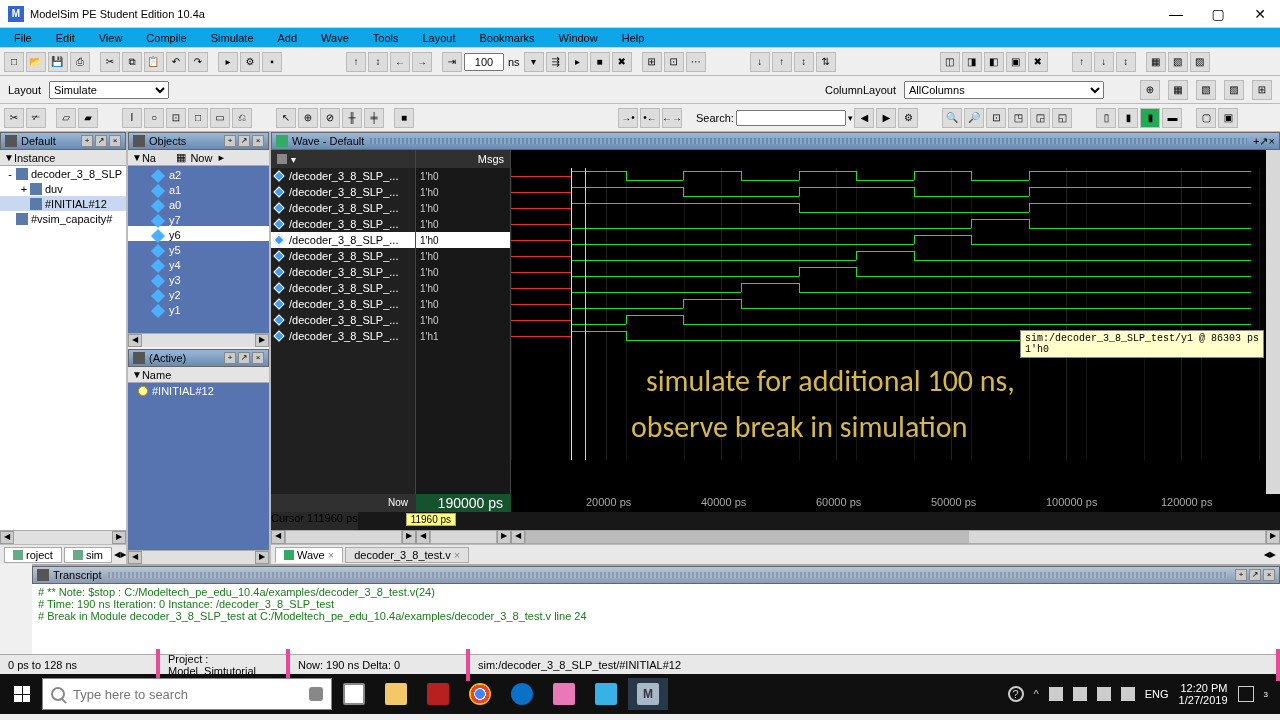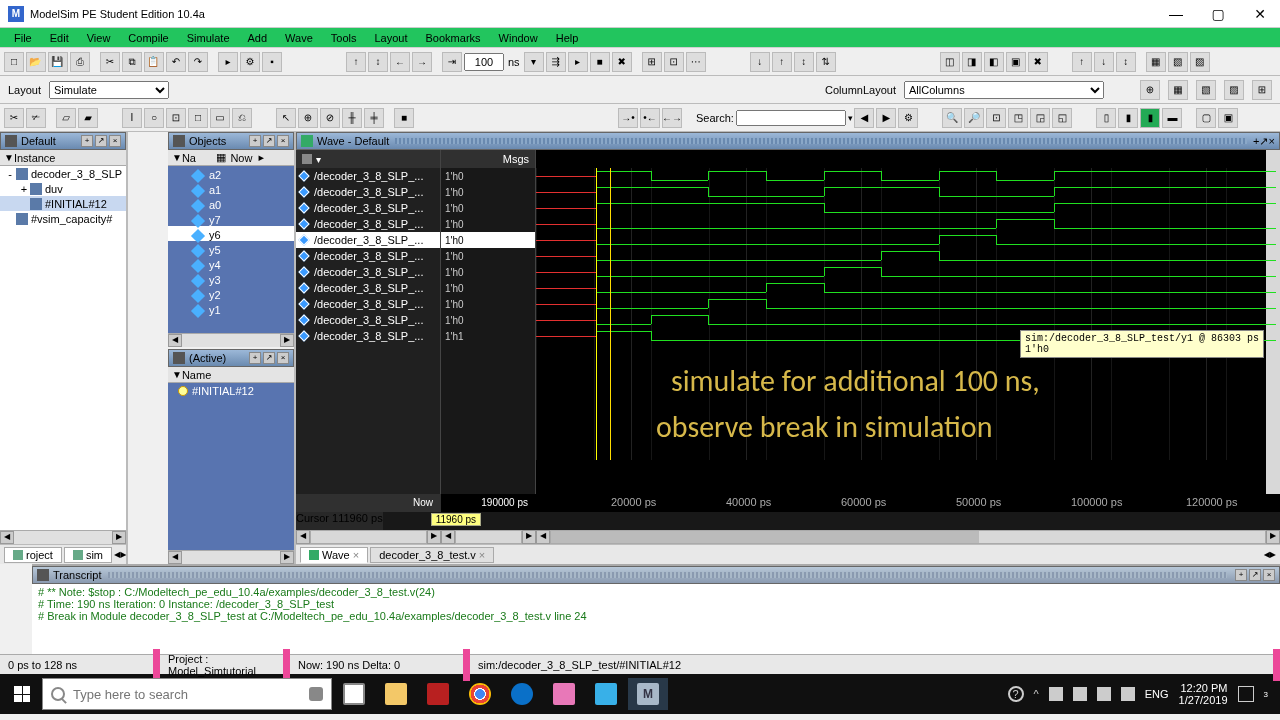--- a/index.html
+++ b/index.html
@@ -2,32 +2,32 @@
 <html><head>
 <meta charset="utf-8">
 <style>
 * { margin: 0; padding: 0; box-sizing: border-box; font-family: "Segoe UI", Tahoma, sans-serif; font-size: 11px; }
 body { background: #f0f0f0; width: 1280px; height: 720px; overflow: hidden; position: relative; }
 .titlebar { height: 28px; background: #fff; display: flex; align-items: center; padding: 0 8px; border-bottom: 1px solid #ccc; }
 .titlebar .appicon { width: 16px; height: 16px; background: #3366cc; display: inline-flex; align-items: center; justify-content: center; color: #fff; font-weight: bold; font-size: 10px; margin-right: 6px; }
 .titlebar .title { flex: 1; }
 .winbtns { display: flex; gap: 18px; }
 .winbtn { width: 24px; text-align: center; cursor: pointer; font-size: 14px; }
-.menubar { height: 20px; background: #22c55e; display: flex; align-items: center; padding: 0 6px; gap: 2px; border-bottom: 1px solid #d0d0d0; }
+.menubar { height: 20px; background: #0ea5e9; display: flex; align-items: center; padding: 0 6px; gap: 8px; border-bottom: 1px solid #d0d0d0; }
 .menubar span { padding: 2px 8px; cursor: pointer; }
 .toolbar { height: 28px; background: #efefef; border-bottom: 1px solid #bbb; display: flex; align-items: center; padding: 0 4px; gap: 2px; }
 .tbbtn { width: 20px; height: 20px; background: #ddd; border: 1px solid #bbb; display: inline-flex; align-items: center; justify-content: center; font-size: 10px; cursor: pointer; }
 .tbsep { width: 6px; }
 .toolbar2 { height: 28px; background: #efefef; border-bottom: 1px solid #bbb; display: flex; align-items: center; padding: 0 8px; gap: 8px; }
 .toolbar2 .lbl { font-size: 11px; }
 .toolbar2 select, .toolbar2 input { font-size: 11px; height: 18px; }
 .toolbar3 { height: 28px; background: #efefef; border-bottom: 1px solid #bbb; display: flex; align-items: center; padding: 0 4px; gap: 2px; }
 .mainarea { display: flex; height: 432px; background: #f0f0f0; }
 .leftcol { width: 128px; display: flex; flex-direction: column; border-right: 2px solid #bbb; }
-.midcol { width: 128px; display: flex; flex-direction: column; border-right: 2px solid #bbb; margin-left: 40px; }
+.midcol { width: 143px; display: flex; flex-direction: column; border-right: 2px solid #bbb; }
 .wavecol { flex: 1; display: flex; flex-direction: column; }
 .panelhdr { height: 18px; background: linear-gradient(#9cb8d8, #6a8ab0); border: 1px solid #666; display: flex; align-items: center; padding: 0 4px; color: #000; font-size: 10px; }
 .panelhdr .icon { width: 12px; height: 12px; background: #555; margin-right: 4px; }
 .panelhdr .grow { flex: 1; }
 .panelhdr .pbtn { width: 12px; height: 12px; background: #ccc; border: 1px solid #888; margin-left: 2px; cursor: pointer; font-size: 8px; text-align: center; line-height: 10px; }
 .subhdr { height: 16px; background: #e4e4e4; border-bottom: 1px solid #aaa; display: flex; align-items: center; padding: 0 4px; font-size: 10px; }
 .treebody { flex: 1; background: #fff; overflow: auto; font-size: 10px; }
 .treerow { display: flex; align-items: center; height: 15px; padding-left: 4px; cursor: pointer; }
 .treerow.sel { background: #c8d8f0; }
 .treerow .exp { width: 12px; text-align: center; }
@@ -56,39 +56,39 @@
 .wavegrid { position: absolute; inset: 0; }
 .gridline { position: absolute; top: 18px; bottom: 34px; width: 1px; background: #222; }
 .redwave { position: absolute; left: 0; width: 60px; height: 1px; background: #e33030; }
 .greenwave { position: absolute; height: 1px; background: #20e020; }
 .yellowcur { position: absolute; top: 18px; bottom: 34px; width: 1px; background: #ffff00; }
 .yellowcur2 { position: absolute; top: 18px; bottom: 34px; width: 1px; background: #ffdd00; }
 .overlay-text { position: absolute; color: #d6b84a; font-family: Calibri, sans-serif; font-size: 30px; }
 .tooltip { position: absolute; background: #ffffcc; border: 1px solid #888; padding: 2px 4px; font-family: "Courier New", monospace; font-size: 10px; white-space: pre; }
 .timefooter { height: 18px; background: #303030; display: flex; }
 .timefooter .lbl { width: 145px; text-align: right; padding-right: 8px; color: #fff; font-size: 10px; line-height: 18px; background: #303030; }
-.timefooter .val { width: 95px; text-align: right; padding-right: 8px; color: #fff; font-size: 10px; line-height: 18px; background: #000000; }
+.timefooter .val { width: 95px; text-align: right; padding-right: 8px; color: #fff; font-size: 14px; line-height: 18px; background: #14532d; }
 .cursorfooter { height: 18px; background: #282828; display: flex; }
 .timescale { flex: 1; background: #000; position: relative; height: 18px; font-size: 9px; color: #aaa; }
 .timescale span { position: absolute; top: 2px; }
 .cursorbox { position: absolute; background: #ffff80; border: 1px solid #aa8; padding: 0 4px; font-size: 10px; color: #000; }
 .hscroll { height: 14px; background: #e0e0e0; display: flex; }
 .hscroll .arrow { width: 14px; background: #ccc; border: 1px solid #999; text-align: center; font-size: 8px; cursor: pointer; }
 .hscroll .track { flex: 1; background: #d8d8d8; border: 1px solid #aaa; }
 .tabs { height: 20px; background: #e8e8e8; border-top: 1px solid #bbb; display: flex; align-items: center; padding: 0 4px; gap: 2px; }
 .tab { background: #fff; border: 1px solid #aaa; padding: 1px 8px; font-size: 10px; cursor: pointer; display: flex; align-items: center; gap: 3px; }
 .tab .micon { width: 10px; height: 10px; background: #6a8; }
 .tab .close { color: #888; cursor: pointer; }
 .transcript { height: 90px; display: flex; flex-direction: column; border-top: 2px solid #aaa; margin-left: 32px; }
 .transcript .panelhdr { background: linear-gradient(#b8c8d8, #8a9ab0); }
 .transbody { flex: 1; background: #fff; font-family: "Courier New", monospace; font-size: 11px; padding: 2px 6px; overflow: auto; }
 .transbody .note { color: #1a7a1a; }
 .transbody .prompt { color: #000; }
 .statusbar { height: 20px; background: #e8e8e8; border-top: 1px solid #aaa; display: flex; align-items: center; font-size: 10px; }
-.statusbar > div { padding: 16px 8px; border-right: 7px solid #ec4899; height: 100%; display: flex; align-items: center; }
+.statusbar > div { padding: 16px 8px; border-right: 4px solid #ec4899; height: 100%; display: flex; align-items: center; }
 .taskbar { height: 40px; background: #101010; display: flex; align-items: center; padding: 0 4px; gap: 2px; }
 .taskbar .winstart { width: 36px; height: 32px; display: flex; align-items: center; justify-content: center; cursor: pointer; }
 .taskbar .winstart div { width: 16px; height: 16px; display: grid; grid-template: 1fr 1fr / 1fr 1fr; gap: 1px; }
 .taskbar .winstart div span { background: #fff; }
 .taskbar .search { flex: 0 0 290px; height: 32px; background: #fff; border: 1px solid #888; display: flex; align-items: center; padding: 0 8px; gap: 8px; }
 .taskbar .search .sicon { width: 14px; height: 14px; border: 2px solid #888; border-radius: 50%; position: relative; }
 .taskbar .search .sicon::after { content: ''; position: absolute; width: 6px; height: 2px; background: #888; bottom: -3px; right: -4px; transform: rotate(45deg); }
 .taskbar .search input { border: none; outline: none; flex: 1; font-size: 13px; color: #666; }
 .taskbar .search .mic { width: 14px; height: 14px; background: #888; border-radius: 3px; }
 .taskbar .taskico { width: 40px; height: 32px; display: flex; align-items: center; justify-content: center; cursor: pointer; }

